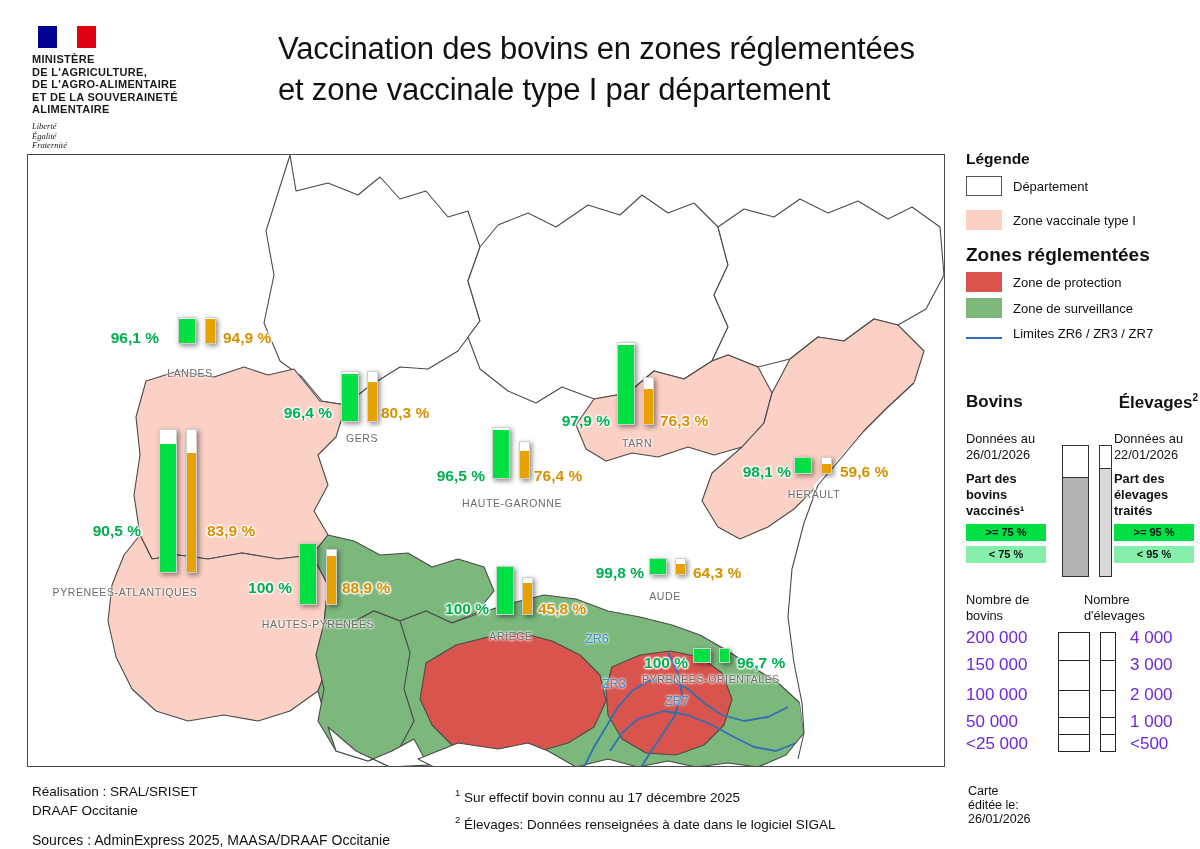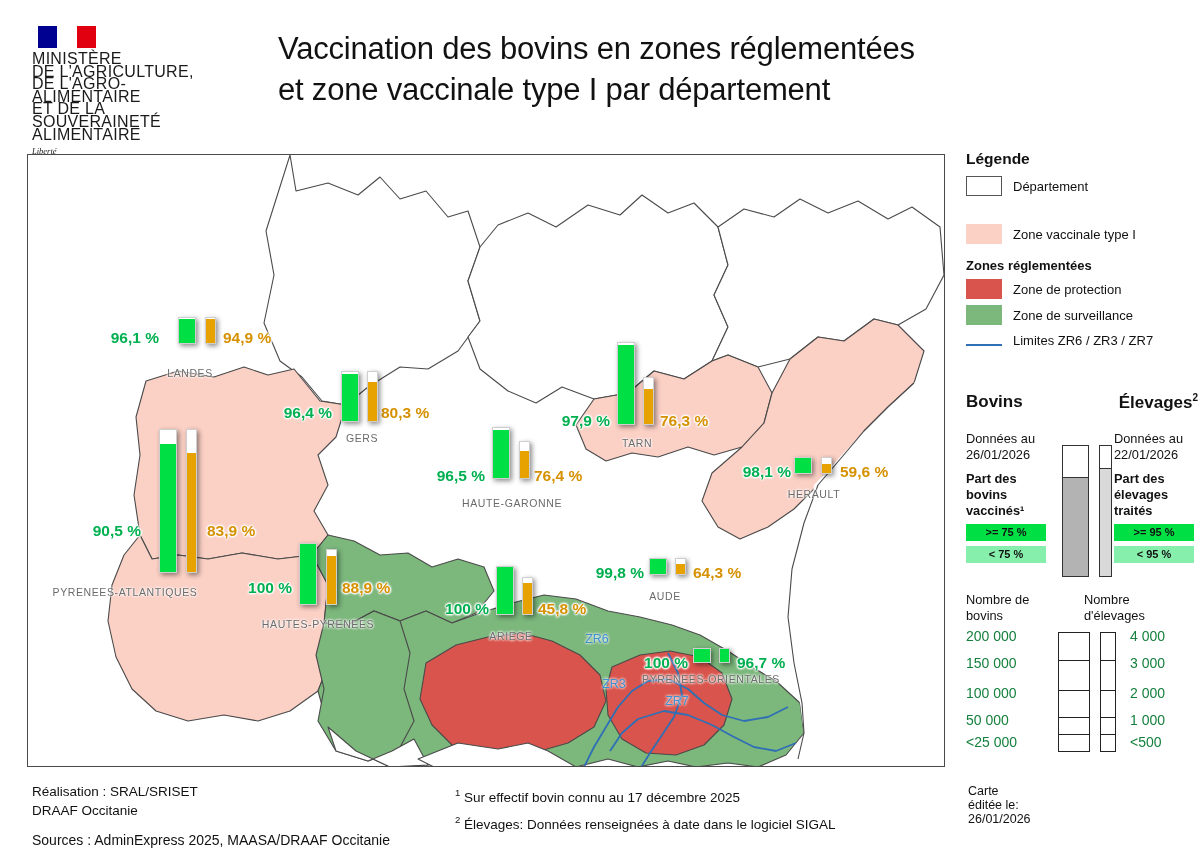--- a/index.html
+++ b/index.html
@@ -6,21 +6,21 @@
   body{
     width:1200px;height:849px;background:#ffffff;
     font-family:"Liberation Sans", sans-serif;
     color:#1a1a1a;position:relative;overflow:hidden;
   }
   
   #header{position:absolute;left:0;top:0;width:1200px;height:150px;}
   #logo{position:absolute;left:32px;top:26px;width:200px;}
   .flag{width:58px;height:22px;display:block;margin-left:6px;}
   #logo .mintxt{
-    font-size:16px;font-weight:normal;letter-spacing:.3px;
+    font-size:11px;font-weight:bold;letter-spacing:.3px;
     line-height:12.6px;margin-top:5px;color:#1a1a1a;text-transform:uppercase;
   }
   #logo .devise{
     margin-top:6px;font-family:"Liberation Serif",serif;
     font-style:italic;font-size:8.5px;line-height:9.6px;color:#222;
   }
   #title{
     position:absolute;left:278px;top:28px;width:890px;
     font-size:31px;line-height:41px;color:#111;letter-spacing:-0.2px;
   }
@@ -60,21 +60,21 @@
   #legend{position:absolute;left:966px;top:150px;width:228px;}
   .lg-title{font-size:15.5px;font-weight:bold;color:#111;}
   .lg-row{display:flex;align-items:center;margin-top:8px;}
   .sw{width:36px;height:20px;border:1px solid #555;box-sizing:border-box;margin-right:11px;flex:none;}
   .sw.white{background:#fff;}
   .sw.pink{background:#fbd0c5;border-color:#fbd0c5;}
   .sw.red{background:#d9544c;border-color:#d9544c;}
   .sw.green{background:#7cb77c;border-color:#7cb77c;}
   .sw.line{height:0;border:0;border-top:2px solid #2f6fb5;margin-top:9px;}
   .lg-lab{font-size:13px;color:#111;}
-  .lg-sub{font-size:13px;font-weight:bold;color:#111;margin-top:14px;}
+  .lg-sub{font-size:19px;font-weight:bold;color:#111;margin-top:14px;}
   
   #stats{position:absolute;left:966px;top:392px;width:232px;}
   #stats .heads{display:flex;justify-content:space-between;}
   #stats .heads b{font-size:17px;font-weight:bold;color:#111;}
   #stats .sup{font-size:10px;vertical-align:super;}
   .stat-grid{position:relative;margin-top:18px;height:148px;}
   .col-txt{position:absolute;width:84px;font-size:12.8px;line-height:16px;color:#111;}
   .col-txt.l{left:0;}
   .col-txt.r{right:0;}
   .col-txt .bold{font-weight:bold;}
@@ -83,21 +83,21 @@
   .chip.g{background:#00e045;}
   .chip.o{background:#86efac;}
   .refbar{position:absolute;border:1.4px solid #333;box-sizing:border-box;background:#fff;}
   .refbar .gfill{position:absolute;left:0;bottom:0;width:100%;}
   
   #sizeleg{position:absolute;left:966px;top:592px;width:232px;}
   #sizeleg .hd{display:flex;justify-content:flex-start;font-size:12.8px;line-height:16px;color:#111;}
   #sizeleg .hd div{width:92px;}
   #sizeleg .hd .rr{text-align:left;padding-left:26px;}
   #sizeleg .body{position:absolute;left:0;top:40px;width:232px;height:125px;}
-  .sl-lab{position:absolute;font-size:14px;color:#15803d;white-space:nowrap;}
+  .sl-lab{position:absolute;font-size:17px;color:#6d28d9;white-space:nowrap;}
   .sl-box{position:absolute;border:1.2px solid #222;box-sizing:border-box;background:#fff;}
   .sl-seg{position:absolute;left:0;width:100%;border-top:1.2px solid #222;box-sizing:border-box;}
   
   #footer{position:absolute;left:0;top:772px;width:988px;height:77px;}
   .f-left{position:absolute;left:32px;top:10px;font-size:13.5px;line-height:19px;color:#111;}
   .f-left .small{font-size:14px;margin-top:11px;}
   .f-mid{position:absolute;left:455px;top:10px;font-size:13.5px;line-height:22px;color:#111;}
   .f-mid sup{font-size:9.5px;}
   .f-right{position:absolute;left:968px;top:12px;font-size:12.5px;color:#111;}
 </style>
@@ -265,21 +265,21 @@
     </div>
 
 </div>
 
 <div id="legend">
   <div class="lg-title">Légende</div>
   <div class="lg-row">
     <span class="sw white"></span>
     <span class="lg-lab">Département</span>
   </div>
-  <div class="lg-row" style="margin-top:28px">
+  <div class="lg-row" style="margin-top:14px">
     <span class="sw pink"></span>
     <span class="lg-lab">Zone vaccinale type I</span>
   </div>
   <div class="lg-sub">Zones réglementées</div>
   <div class="lg-row" style="margin-top:6px">
     <span class="sw red"></span>
     <span class="lg-lab">Zone de protection</span>
   </div>
   <div class="lg-row" style="margin-top:6px">
     <span class="sw green"></span>

